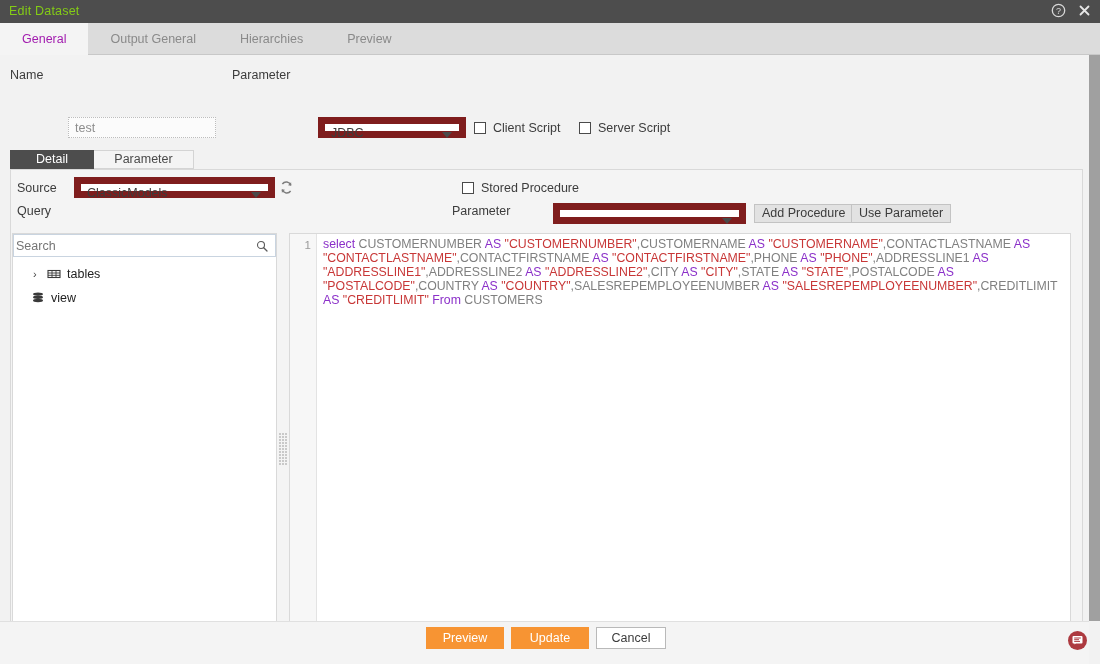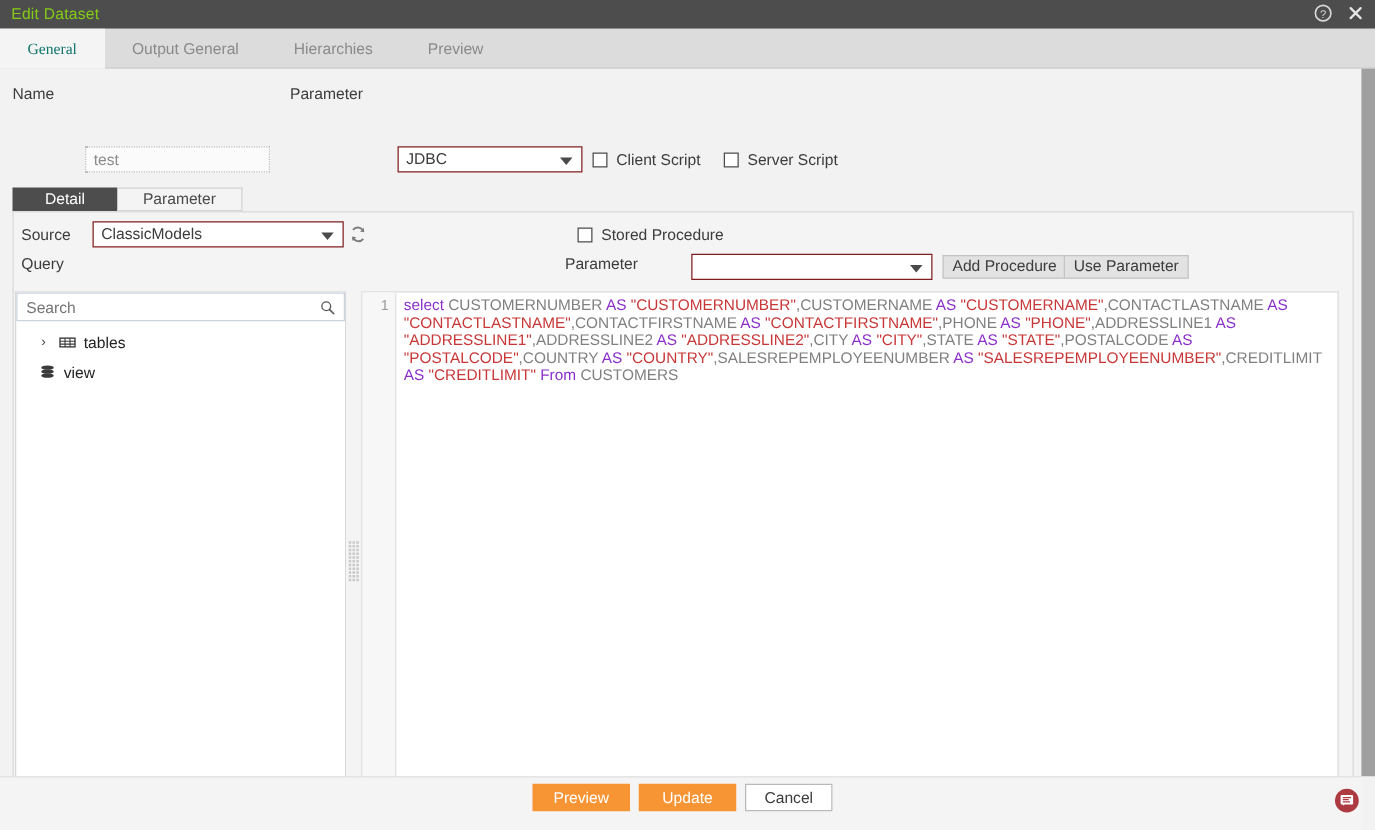--- a/index.html
+++ b/index.html
@@ -30,21 +30,21 @@
   .toptabs {
     position:absolute; left:0; top:23px; width:1100px; height:32px;
     background:#dcdcdc; border-bottom:1px solid #c8c8c8;
     display:flex; align-items:stretch;
   }
   .toptab {
     display:flex; align-items:center; justify-content:center;
     padding:0 22px; font-size:12.5px; color:#8a8a8a; cursor:pointer;
     background:transparent; height:32px;
   }
-  .toptab.active { background:#f4f4f4; color:#0f766e;font-family:Liberation Serif, serif; }
+  .toptab.active { background:#f4f4f4; color:#a21caf; }
 
   
   .body {
     position:absolute; left:0; top:55px; width:1089px; height:566px;
     background:#f2f2f2;
   }
   .rightedge {
     position:absolute; left:1089px; top:55px; width:11px; height:566px;
     background:#a0a0a0;
   }
@@ -52,21 +52,21 @@
   .lbl-name { left:10px; top:13px; }
   .inp-name {
     position:absolute; left:68px; top:62px;
     width:148px; height:21px;
     border:1px dotted #bdbdbd; background:#fbfbfb;
     font-size:12.5px; color:#8d8d8d; padding:2px 6px;
     font-family:"Liberation Sans", sans-serif; outline:none;
   }
   .lbl-datasource { left:232px; top:13px; }
   .sel {
-    position:absolute; border:1px solid #7f1d1d; background:#ffffff;
+    position:absolute; border:7px solid #7f1d1d; background:#ffffff;
     font-size:12.5px; color:#3c3c3c; height:21px; line-height:19px; padding-left:6px;
     cursor:pointer;
   }
   .sel .arrow {
     position:absolute; right:7px; top:8px;
     width:0;height:0;border-left:5px solid transparent;border-right:5px solid transparent;
     border-top:6px solid #4a4a4a;
   }
   .sel-datasource { left:318px; top:62px; width:148px; }
 
@@ -112,21 +112,21 @@
   .tree {
     position:absolute; left:12px; top:178px; width:265px; height:432px;
     background:#ffffff; border:1px solid #d9d9d9;
   }
   .searchbox {
     position:absolute; left:0px; top:0px; width:263px; height:23px;
     border:1px solid #c9d4e0; background:#ffffff;
   }
   .searchbox input {
     position:absolute; left:0; top:0; width:232px; height:21px;
-    border:none; outline:none; padding-left:7px;
+    border:none; outline:none; padding-left:2px;
     font-size:12.5px; color:#6f6f6f; font-family:"Liberation Sans", sans-serif;
     background:transparent;
   }
   .search-ic { position:absolute; right:7px; top:5px; width:12px;height:12px; cursor:pointer;}
   .tree-item { position:absolute; display:flex; align-items:center; height:18px; cursor:pointer; font-size:12.5px; color:#222;}
   .tree-tables { left:20px; top:31px; }
   .tree-view { left:18px; top:55px; }
   .chev { width:9px; display:inline-block; color:#444; font-size:11px; margin-right:5px; }
   .ticon { width:14px; height:14px; margin-right:6px; display:inline-block; }
 

